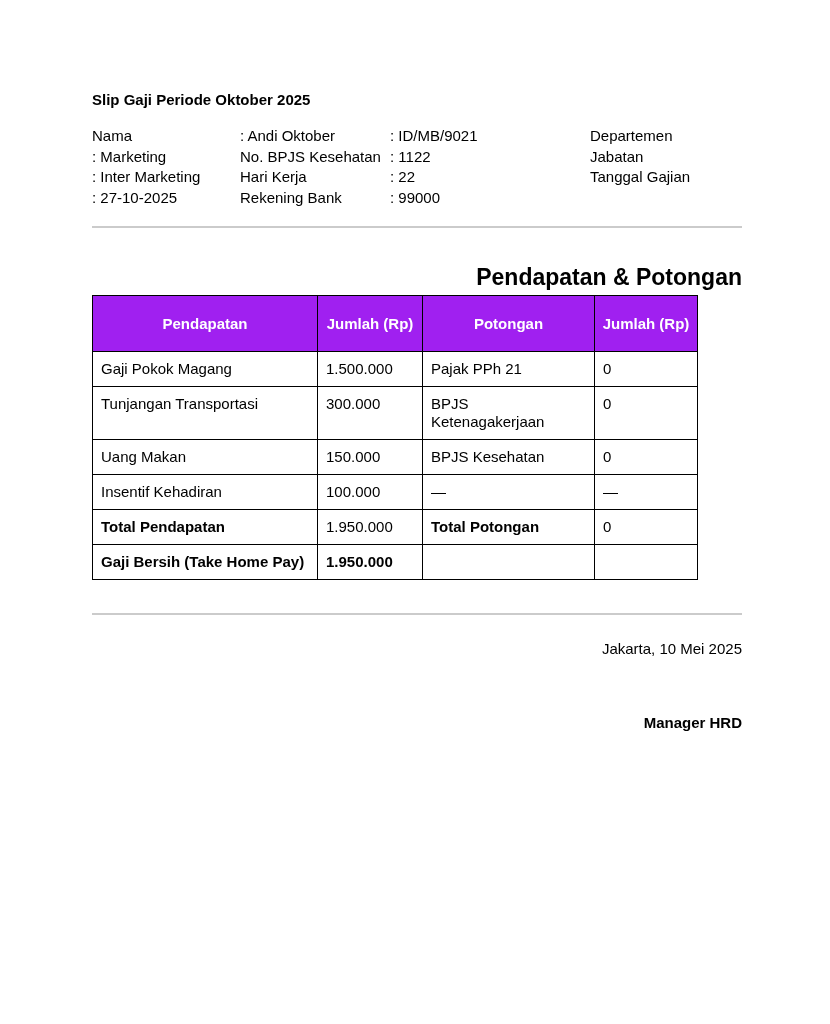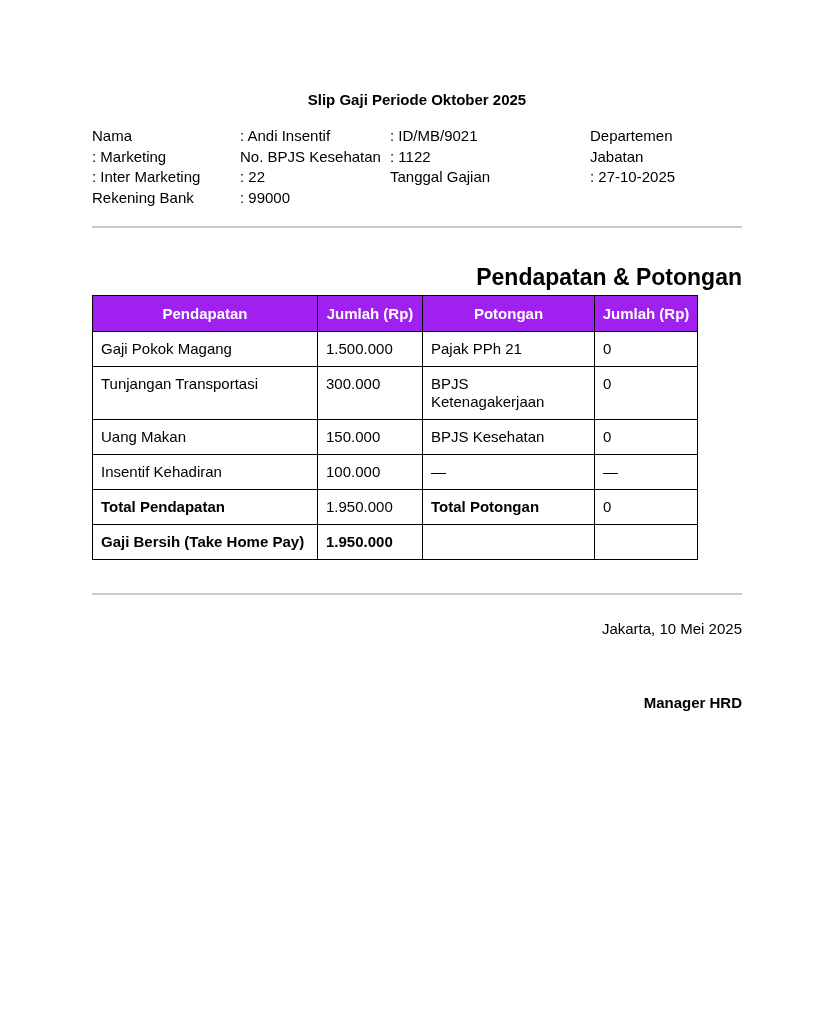--- a/index.html
+++ b/index.html
@@ -10,21 +10,21 @@
     font-family: "Liberation Sans", sans-serif;
     font-size: 15px;
     overflow: hidden;
   }
   .page { padding: 58px 88px 0 92px; }
 
   
   .doc-header { text-align: center; }
   .company-name { font-weight: bold; font-size: 15px; line-height: 21px; }
   .company-address { font-size: 15px; line-height: 21px; }
-  .slip-title { text-align: center; font-weight: bold; font-size: 15px; line-height: 21px; margin-top: 31px; }
+  .slip-title { text-align: left; font-weight: bold; font-size: 15px; line-height: 21px; margin-top: 31px; }
 
   
   .info-grid {
     margin-top: 16px;
     display: grid;
     grid-template-columns: 148px 150px 200px 1fr;
     line-height: 20.7px;
   }
   .info-grid span { display: block; }
 
@@ -45,21 +45,21 @@
   }
   .salary-table th, .salary-table td {
     border: 1px solid #000000;
     font-size: 15px;
   }
   .salary-table th {
     background: #A020F0;
     color: #ffffff;
     font-weight: bold;
     text-align: center;
-    padding: 9px 6px;
+    padding: 19px 6px;
     margin-top: 22px;
   }
   .salary-table td {
     padding: 8px 8px;
     vertical-align: top;
     line-height: 18px;
     text-align: left;
   }
   .salary-table .c1 { width: 225px; }
   .salary-table .c2 { width: 105px; }
@@ -75,30 +75,31 @@
 </head>
 <body>
 
 <div class="page">
 
 
   <div class="slip-title">Slip Gaji Periode Oktober 2025</div>
 
   <div class="info-grid">
     <span>Nama</span>
-    <span>: Andi Insentif</span>
+    <span>: Andi Oktober</span>
     <span>: ID/MB/9021</span>
 
     <span>Departemen</span>
     <span>: Marketing</span>
     <span>No. BPJS Kesehatan</span>
     <span>: 1122</span>
 
     <span>Jabatan</span>
     <span>: Inter Marketing</span>
+    <span>Hari Kerja</span>
     <span>: 22</span>
 
     <span>Tanggal Gajian</span>
     <span>: 27-10-2025</span>
     <span>Rekening Bank</span>
     <span>: 99000</span>
   </div>
 
   <div class="divider divider-top"></div>
 

